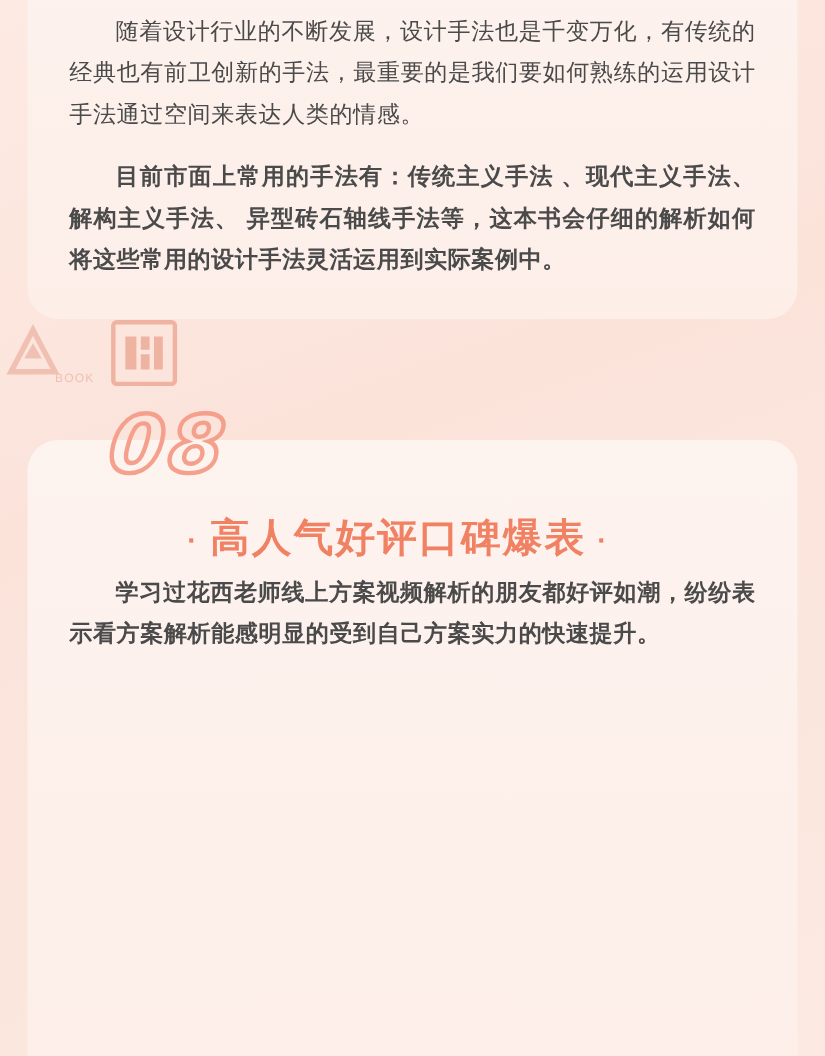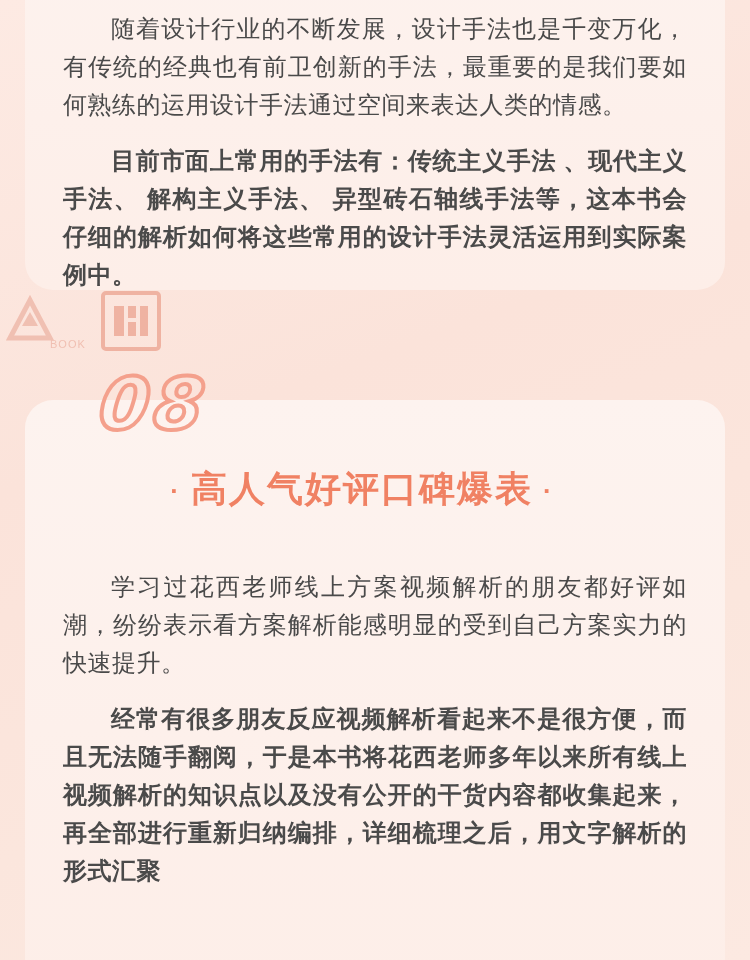--- a/index.html
+++ b/index.html
@@ -43,21 +43,21 @@
   }
   .card-bottom {
     top: 400px;
     height: 600px;
     padding: 92px 38px 30px 38px;
   }
 
   
   p.para {
     margin: 0 0 18px 0;
-    font-size: 24px;
+    font-size: 21px;
     line-height: 38px;
     color: #4a4a4a;
     text-align: justify;
     text-indent: 2em;
     letter-spacing: 0.5px;
   }
   p.para:last-child { margin-bottom: 0; font-weight: bold; }
 
   
   .watermarks {
@@ -121,21 +121,21 @@
   }
   .section-title .dot {
     font-size: 26px;
     vertical-align: middle;
     padding: 0 10px;
   }
 
   
   .bottom-body {
     position: absolute;
-    top: 568px;
+    top: 520px;
     left: 63px;
     width: 624px;
   }
 </style>
 </head>
 <body>
 
 <div class="page-bg"></div>
 
 <div class="content">
@@ -164,16 +164,15 @@
   <div class="card card-bottom"></div>
 
   <div class="section-number">08</div>
 
   <div class="section-title">
     <span class="dot">·</span><span>高人气好评口碑爆表</span><span class="dot">·</span>
   </div>
 
   <div class="bottom-body">
     <p class="para">学习过花西老师线上方案视频解析的朋友都好评如潮，纷纷表示看方案解析能感明显的受到自己方案实力的快速提升。</p>
-    <p class="para">经常有很多朋友反应视频解析看起来不是很方便，而且无法随手翻阅，于是本书将花西老师多年以来所有线上视频解析的知识点以及没有公开的干货内容都收集起来，再全部进行重新归纳编排，详细梳理之后，用文字解析的形式汇聚</p>
   </div>
 
 </div>
 
 </body></html>

